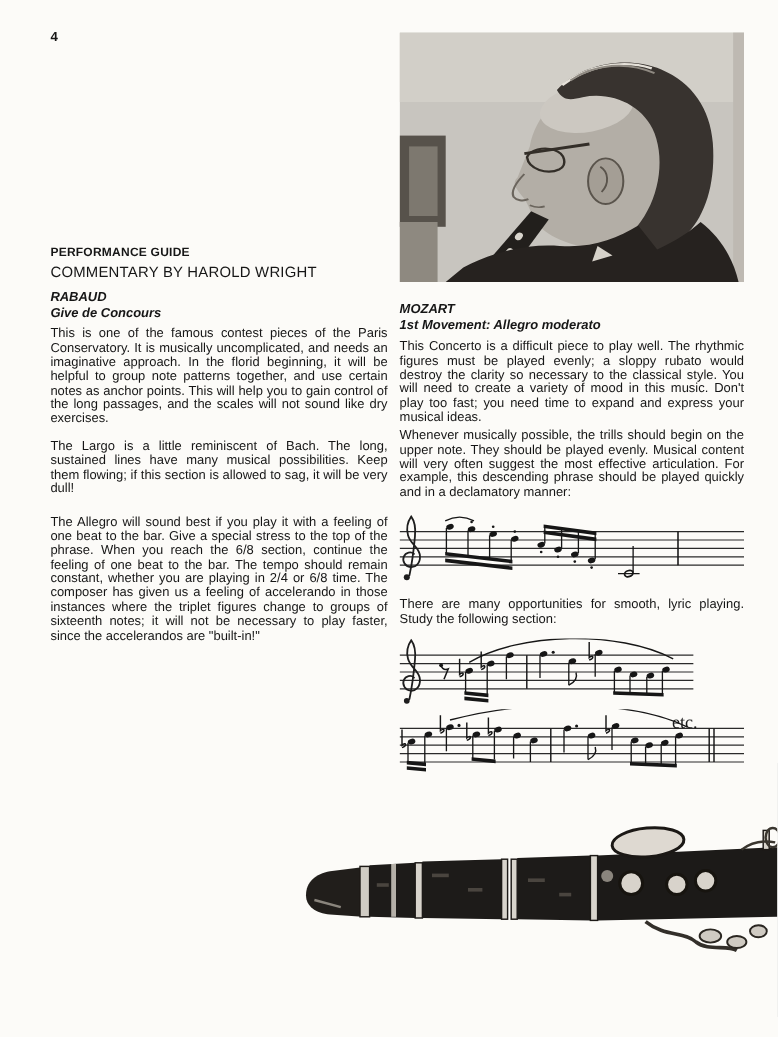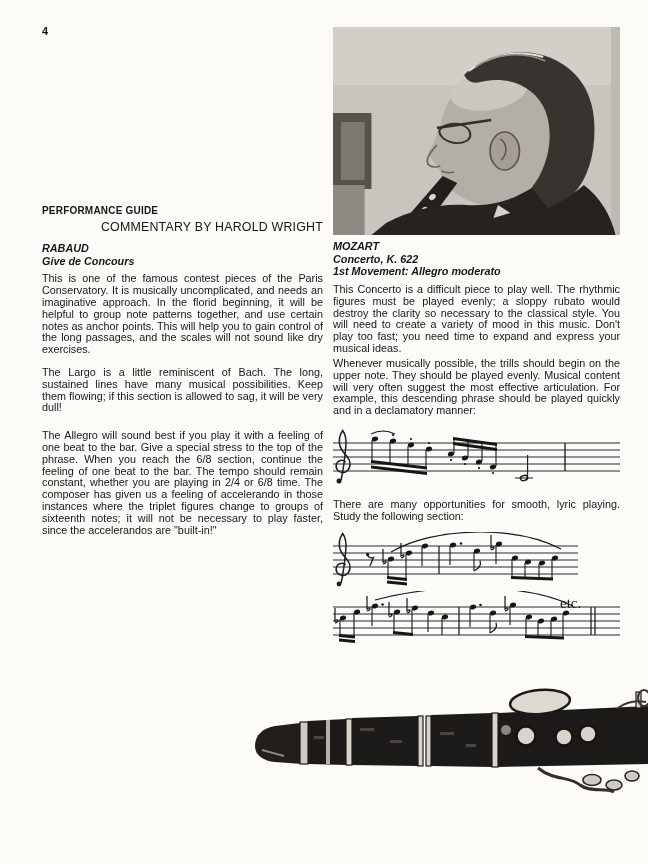--- a/index.html
+++ b/index.html
@@ -5,21 +5,21 @@
   html,body{margin:0;padding:0;background:#e8e8e8;}
   .page{
     position:relative;width:648px;height:864px;margin:0 auto;
     background:#fcfbf8;overflow:hidden;
     font-family:"Liberation Sans",sans-serif;color:#161616;
   }
   .pagenum{position:absolute;left:42px;top:25px;font-size:11px;font-weight:bold;}
   .leftcol{position:absolute;left:42px;top:202px;width:281px;}
   .rightcol{position:absolute;left:333px;top:0;width:287px;height:700px;}
   h1.title{margin:0;font-size:10px;line-height:17px;font-weight:bold;letter-spacing:.2px;}
-  h2.subtitle{margin:1px 0 0 0;font-size:12.4px;line-height:14px;font-weight:normal;letter-spacing:.2px;text-align:right;}
+  h2.subtitle{margin:1px 0 0 0;font-size:12.4px;line-height:14px;font-weight:normal;letter-spacing:.2px;}
   .sechead{margin-top:8px;font-size:10.8px;line-height:12.7px;font-weight:bold;}
   .sechead div{margin:0;font-style:italic;}
   p.body{margin:0;font-size:10.8px;line-height:11.8px;text-align:justify;}
   .leftcol p.p1{margin-top:6px;}
   .leftcol p.p2{margin-top:11px;}
   .leftcol p.p3{margin-top:16px;}
   .rc{position:absolute;left:0;width:287px;}
   .photo{top:27px;height:208px;}
   .rheads{top:240px;}
   .rp1{top:284px;}
@@ -81,23 +81,22 @@
 
       <polygon points="97,149 110,156 76,208 52,208" fill="#221f1c"></polygon>
       <ellipse cx="88" cy="170" rx="3.4" ry="2.6" fill="#d8d4cc" transform="rotate(-55 88 170)"></ellipse>
       <ellipse cx="81" cy="183" rx="3.4" ry="2.6" fill="#d8d4cc" transform="rotate(-55 81 183)"></ellipse>
       <ellipse cx="74" cy="195" rx="3.4" ry="2.6" fill="#d8d4cc" transform="rotate(-55 74 195)"></ellipse>
 
       <path d="M34,208 L47,196 C70,182 96,176 118,178 C142,180 160,172 176,161 L190,181 C205,173 214,166 222,158 C236,170 246,188 250,208 Z" fill="#26221f"></path>
       <polygon points="146,178 157,186 142,191" fill="#d6d2ca"></polygon>
     </svg>
 
-    <div class="rc rheads sechead" style="margin-top:0;">
+    <div class="rc rheads sechead" style="margin-top:12px;">
       <div>MOZART</div>
-      <div>Concerto, K. 622</div>
       <div>1st Movement: Allegro moderato</div>
     </div>
 
     <p class="body rc rp1">This Concerto is a difficult piece to play well. The rhythmic figures must be played evenly; a sloppy rubato would destroy the clarity so necessary to the classical style. You will need to create a variety of mood in this music. Don't play too fast; you need time to expand and express your musical ideas.</p>
     <p class="body rc rp2">Whenever musically possible, the trills should begin on the upper note. They should be played evenly. Musical content will very often suggest the most effective articulation. For example, this descending phrase should be played quickly and in a declamatory manner:</p>
 
     <svg class="rc staff1" viewBox="0 0 287 64" style="position:absolute;">
       <g stroke="#2a2a2a" stroke-width="1">
         <line x1="0" y1="16" x2="287" y2="16"></line>
           <line x1="0" y1="23" x2="287" y2="23"></line>

